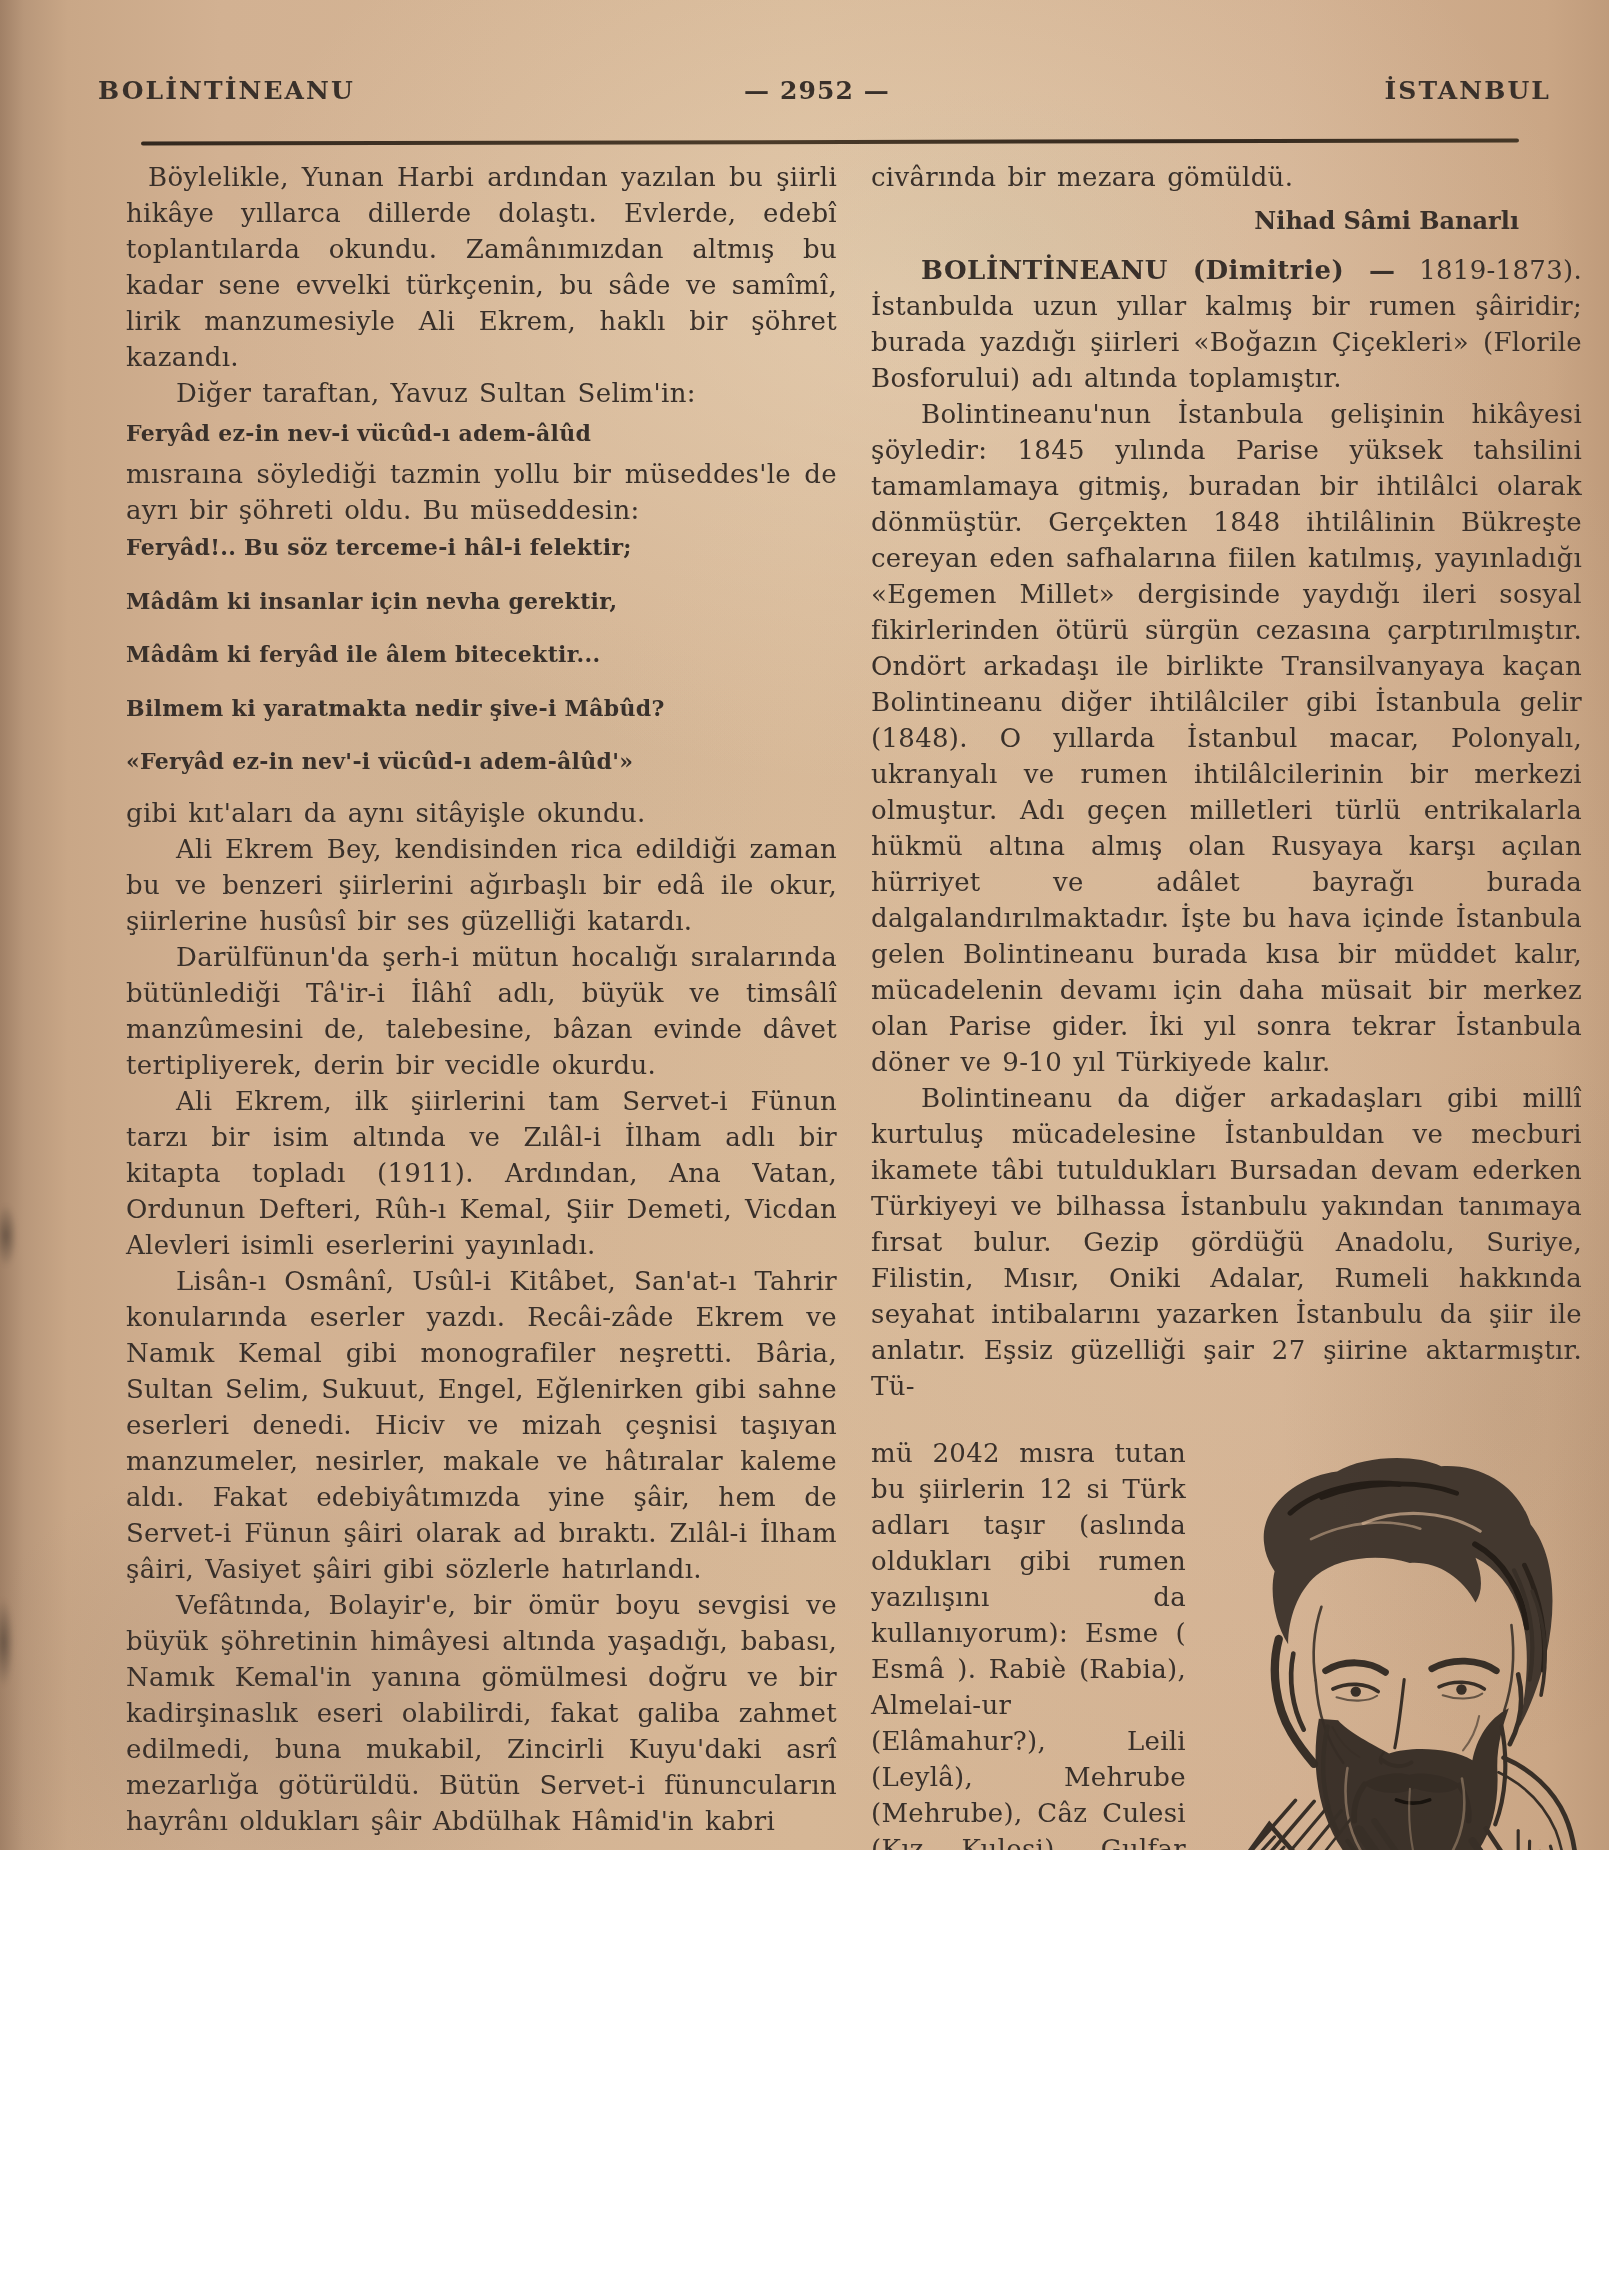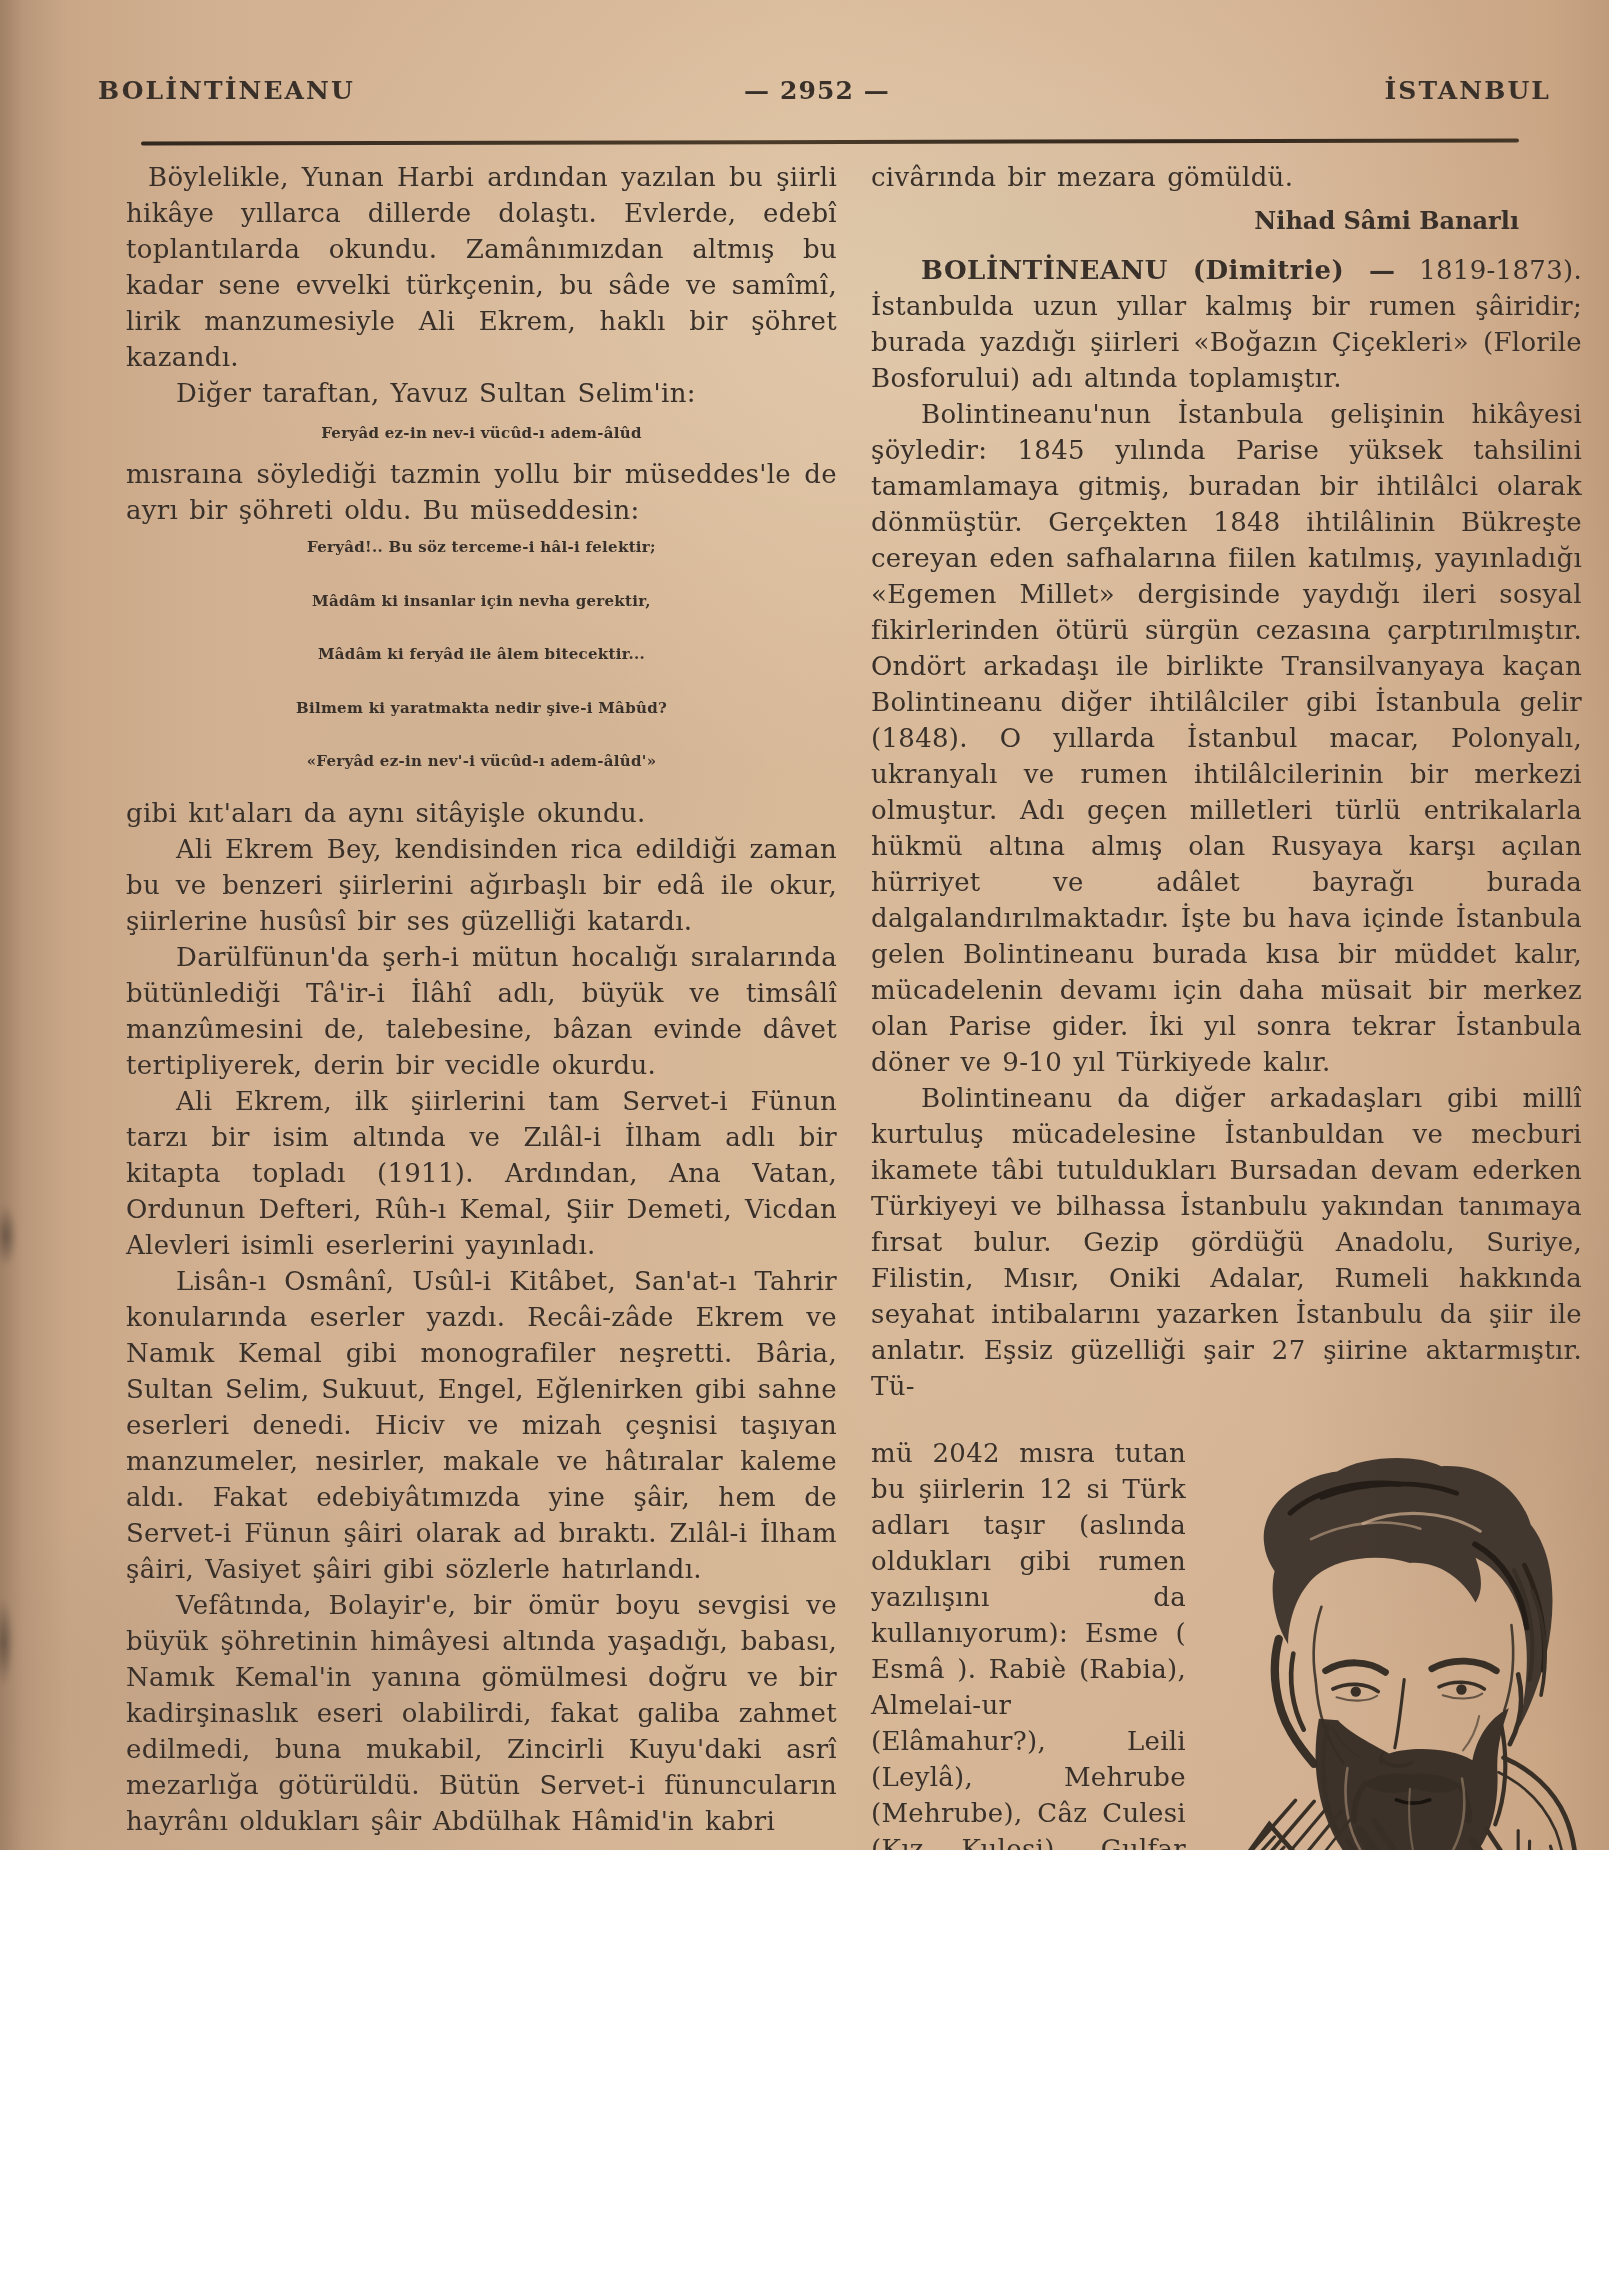--- a/index.html
+++ b/index.html
@@ -31,21 +31,21 @@
   .hdr-right{right:59px;}
   .rule{position:absolute;top:140px;left:141px;width:1378px;height:3.7px;border-radius:2.1px;
     background:linear-gradient(90deg,#33281e,#4b3b29 45%,#33281e 75%,#453726);transform:rotate(-0.12deg);}
   .col{position:absolute;top:159px;width:711px;margin-left:28px;}
   .col-left{left:98px;}
   .col-right{left:843px;}
   p.body{margin:0;font-size:26px;line-height:36px;text-align:justify;word-spacing:2.6px;letter-spacing:0.3px;}
   p.indent{text-indent:50px;}
   p.indent-sm{text-indent:22px;}
   .gap{margin-top:29.4px;}
-  .verse{font-weight:bold;font-size:15px;line-height:29.4px;letter-spacing:0.3px;margin:0;text-align:center;}
+  .verse{font-weight:bold;font-size:22px;line-height:29.4px;letter-spacing:0.3px;margin:0;}
   .verse-single{margin:8.4px 0 7.4px 0;}
   .verse-block{margin:5.3px 0 3.2px 0;}
   .verse-block .verse{margin-bottom:24px;}
   .verse-block .verse:last-child{margin-bottom:18px;}
   .signature{font-weight:bold;font-size:24px;line-height:30.5px;text-align:right;padding-right:63px;
     margin:10.5px 0 16px 0;}
   .entry-lead{font-weight:bold;letter-spacing:0.5px;}
   .narrow-wrap{display:flex;margin-top:30.5px;}
   .narrow-text{width:315px;flex:0 0 315px;}
   .portrait-box{flex:1;display:flex;flex-direction:column;align-items:center;padding-left:4.2px;}

